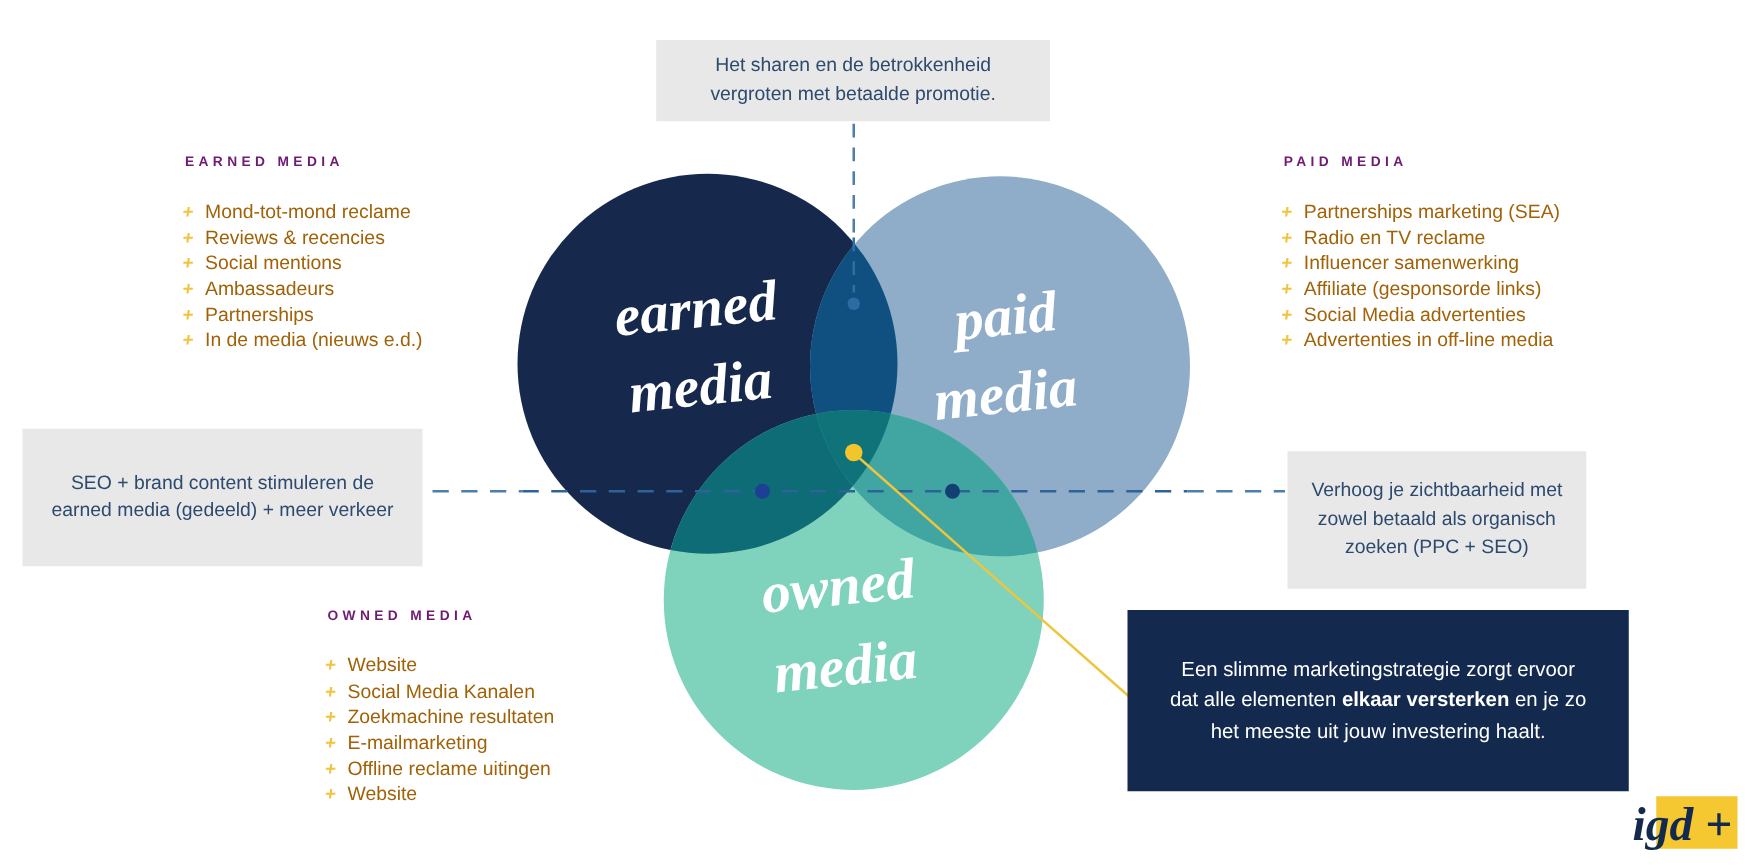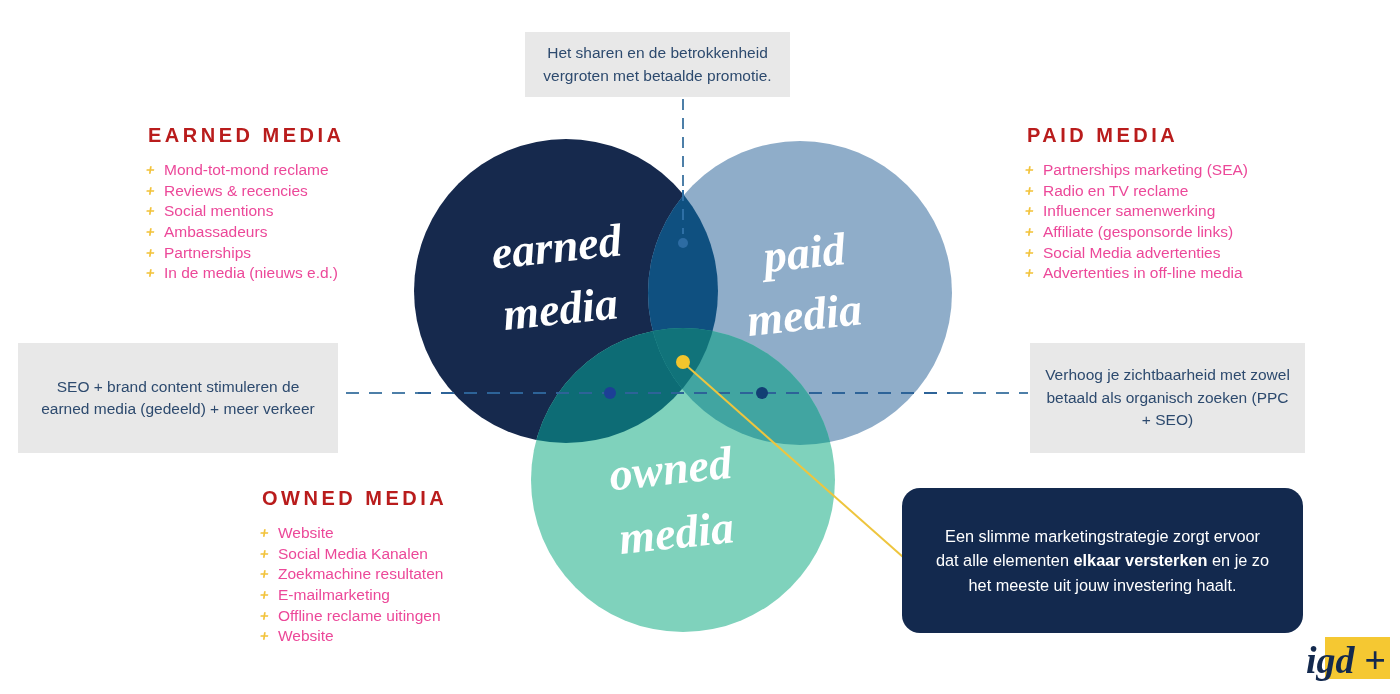--- a/index.html
+++ b/index.html
@@ -3,43 +3,43 @@
 <meta charset="utf-8">
 <style>
   html,body{margin:0;padding:0;background:#fff;}
   .canvas{
     position:relative;width:1400px;height:694px;background:#ffffff;
     font-family:"Liberation Sans",sans-serif;overflow:hidden;
   }
   .venn-svg{position:absolute;left:0;top:0;}
   
   .media-heading{
-    position:absolute;font-weight:bold;font-size:20px;letter-spacing:3.5px;
-    color:#b91c1c;white-space:nowrap;
+    position:absolute;font-weight:bold;font-size:11px;letter-spacing:3.5px;
+    color:#701a75;white-space:nowrap;
   }
   
   .media-list{position:absolute;}
   .media-list .row{display:flex;align-items:baseline;height:20.7px;white-space:nowrap;}
   .media-list .bullet{
     color:#f2c33c;font-weight:bold;font-size:15px;width:18px;flex:0 0 18px;
     transform:skewX(-8deg);
   }
-  .media-list .label{color:#ec4899;font-size:15.5px;}
+  .media-list .label{color:#a16207;font-size:15.5px;}
   
   .callout{
     position:absolute;background:#e8e8e8;color:#2d4a6e;font-size:15.5px;
     line-height:22.5px;text-align:center;display:flex;align-items:center;
     justify-content:center;box-sizing:border-box;padding:8px 14px;
   }
   
   .strategy-box{
     position:absolute;left:902px;top:488px;width:401px;height:145px;
     background:#13294e;color:#ffffff;font-size:16.3px;line-height:24.5px;
     text-align:center;display:flex;align-items:center;justify-content:center;
-    box-sizing:border-box;padding:16px 30px;border-radius:18px;
+    box-sizing:border-box;padding:16px 30px;
   }
   .strategy-box b{font-weight:bold;}
   
   .logo{position:absolute;left:1325px;top:637px;width:65px;height:42px;}
   .logo .logo-bg{position:absolute;left:0;top:0;width:65px;height:42px;background:#f5c832;}
   .logo .logo-text{
     position:absolute;left:-19px;top:1px;color:#13294e;font-size:38px;
     font-weight:bold;font-style:italic;font-family:cursive;white-space:nowrap;
   }
   
@@ -182,29 +182,29 @@
     <div class="row">
         <span class="bullet">+</span>
         <span class="label">Offline reclame uitingen</span>
       </div>
     <div class="row">
         <span class="bullet">+</span>
         <span class="label">Website</span>
       </div>
   </div>
 
-  <div class="callout" style="left:525px;top:32px;width:265px;height:65px">
+  <div class="callout" style="left:525px;top:32px;width:315px;height:65px">
     <span>Het sharen en de betrokkenheid vergroten met betaalde promotie.</span>
   </div>
 
   <div class="callout" style="left:18px;top:343px;width:320px;height:110px">
     <span>SEO + brand content stimuleren de earned media (gedeeld) + meer verkeer</span>
   </div>
 
-  <div class="callout" style="left:1030px;top:343px;width:275px;height:110px">
+  <div class="callout" style="left:1030px;top:361px;width:239px;height:110px">
     <span>Verhoog je zichtbaarheid met zowel betaald als organisch zoeken (PPC + SEO)</span>
   </div>
 
   <div class="strategy-box">
     <span><span>Een slimme marketingstrategie zorgt ervoor dat alle elementen </span><b>elkaar versterken</b><span> en je zo het meeste uit jouw investering haalt.</span></span>
   </div>
 
   <div class="logo">
     <div class="logo-bg"></div>
     <div class="logo-text">igd +</div>

